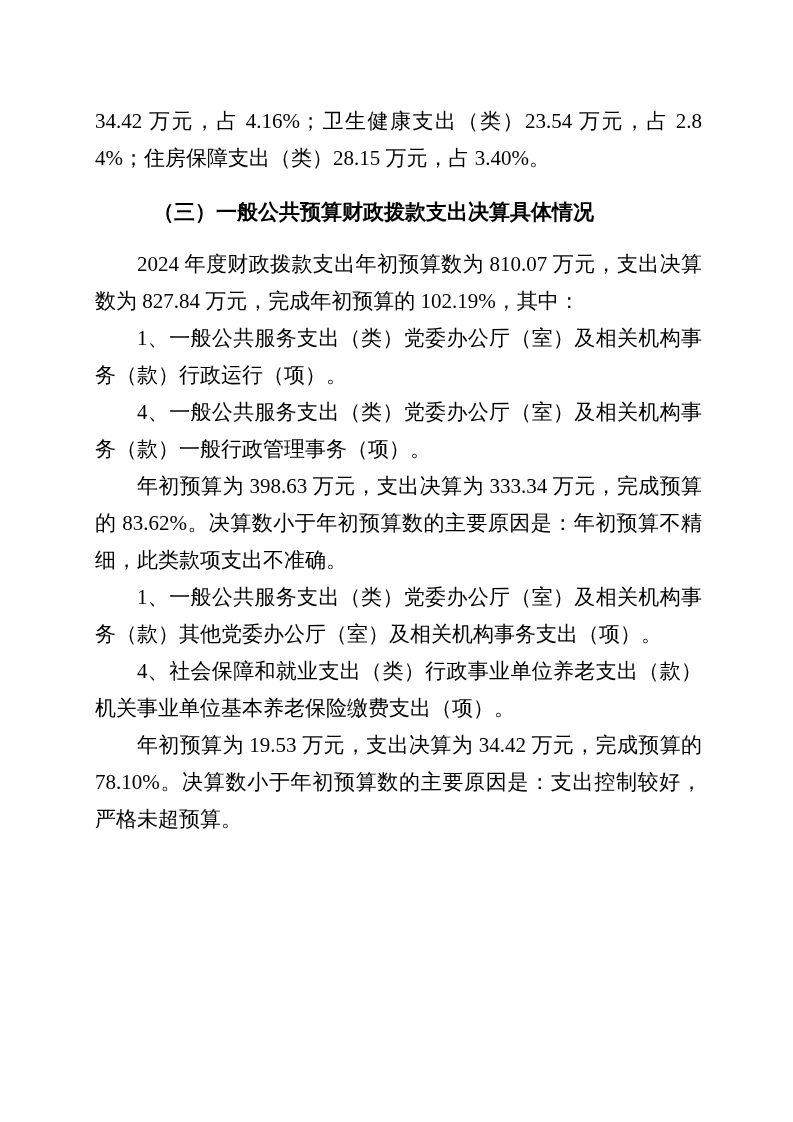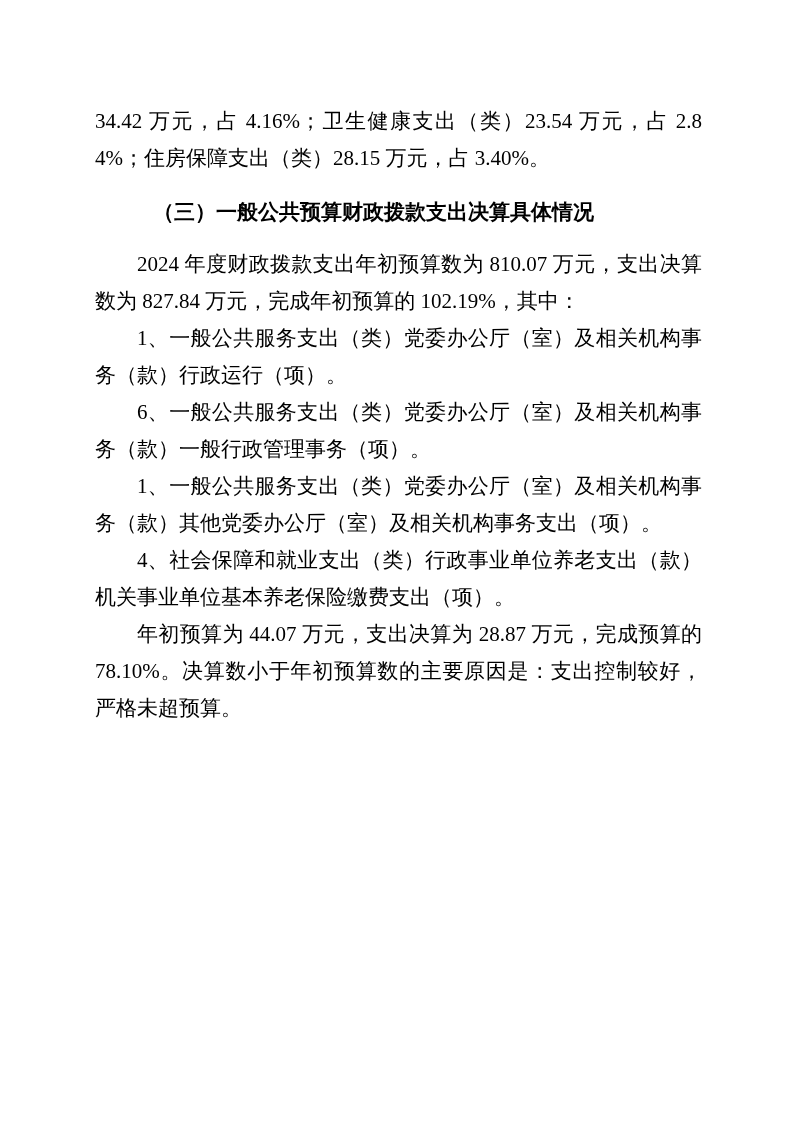--- a/index.html
+++ b/index.html
@@ -53,24 +53,25 @@
 
     <p class="para no-indent">34.42 万元，占 4.16%；卫生健康支出（类）23.54 万元，占 2.84%；住房保障支出（类）28.15 万元，占 3.40%。</p>
 
     <h2 class="heading">（三）一般公共预算财政拨款支出决算具体情况</h2>
 
     <p class="para">2024 年度财政拨款支出年初预算数为 810.07 万元，支出决算数为 827.84 万元，完成年初预算的 102.19%，其中：</p>
 
     <p class="para">1、一般公共服务支出（类）党委办公厅（室）及相关机构事务（款）行政运行（项）。</p>
 
 
-    <p class="para">6、一般公共服务支出（类）党委办公厅（室）及相关机构事务（款）一般行政管理事务（项）。</p>
+    <p class="para">4、一般公共服务支出（类）党委办公厅（室）及相关机构事务（款）一般行政管理事务（项）。</p>
 
+    <p class="para">年初预算为 398.63 万元，支出决算为 333.34 万元，完成预算的 83.62%。决算数小于年初预算数的主要原因是：年初预算不精细，此类款项支出不准确。</p>
 
     <p class="para">1、一般公共服务支出（类）党委办公厅（室）及相关机构事务（款）其他党委办公厅（室）及相关机构事务支出（项）。</p>
 
 
     <p class="para">4、社会保障和就业支出（类）行政事业单位养老支出（款）机关事业单位基本养老保险缴费支出（项）。</p>
 
-    <p class="para">年初预算为 44.07 万元，支出决算为 28.87 万元，完成预算的 78.10%。决算数小于年初预算数的主要原因是：支出控制较好，严格未超预算。</p>
+    <p class="para">年初预算为 19.53 万元，支出决算为 34.42 万元，完成预算的 78.10%。决算数小于年初预算数的主要原因是：支出控制较好，严格未超预算。</p>
 
   </div>
 </div>
 
 </body></html>

